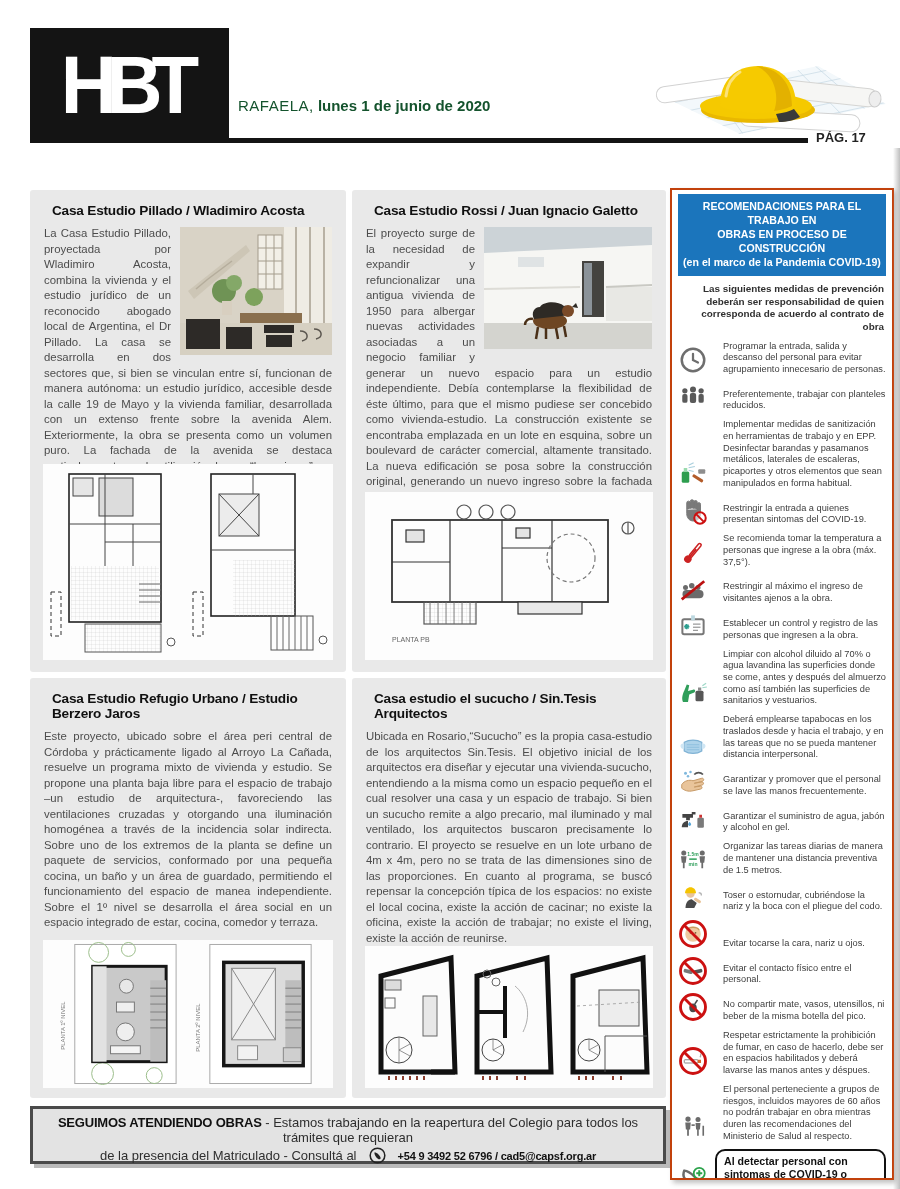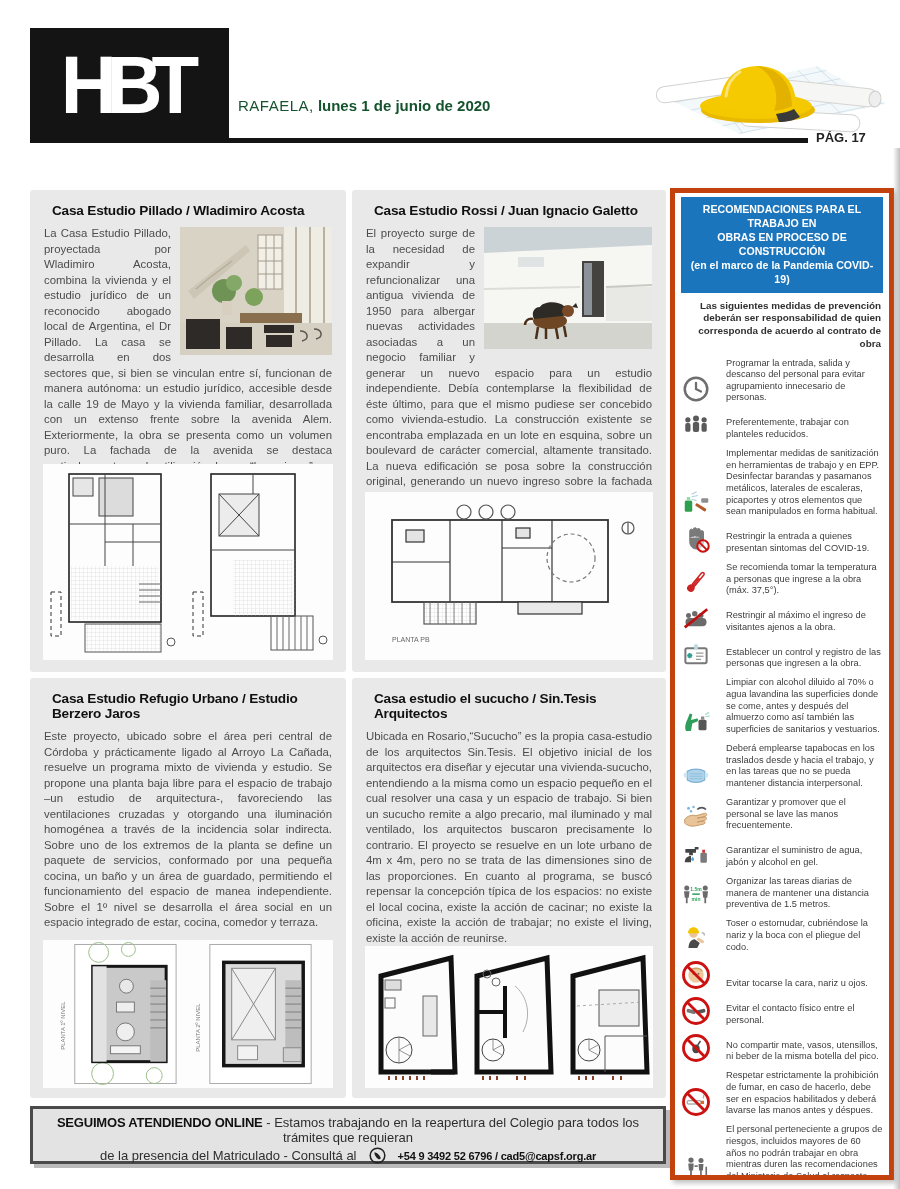--- a/index.html
+++ b/index.html
@@ -26,21 +26,21 @@
   .art-body{font-size:11.4px;line-height:1.36;color:#4c4c4c;text-align:justify;}
   .art-photo{float:right;margin:1px 0 5px 9px;border:0;}
   .plan-panel{position:absolute;left:13px;right:13px;background:#fdfdfd;}
   .panel1{bottom:12px;height:196px;}
   .panel2{bottom:12px;height:168px;}
   .panel3{bottom:10px;height:148px;}
   .panel4{bottom:10px;height:142px;}
   .plan-panel svg{width:100%;height:100%;display:block;}
   
   .sidebar{position:absolute;left:670px;top:188px;width:224px;height:992px;background:#fff;
-           border:5px solid #c2410c;box-sizing:border-box;box-shadow:3px 3px 5px rgba(0,0,0,.25);
+           border:2px solid #c2410c;box-sizing:border-box;box-shadow:3px 3px 5px rgba(0,0,0,.25);
            padding:4px 6px;overflow:hidden;}
   .sb-title{background:#1b75bc;color:#fff;text-align:center;font-weight:bold;font-size:10.6px;
             line-height:1.32;padding:6px 4px;}
   .sb-intro{font-size:9.9px;font-weight:bold;color:#303030;text-align:right;line-height:1.28;
             margin:7px 2px 6px 2px;}
   .sb-items{display:flex;flex-direction:column;gap:6.5px;}
   .sb-item{display:flex;align-items:flex-end;gap:15px;}
   .sb-icon{flex:0 0 30px;width:30px;height:30px;}
   .sb-icon svg{width:30px;height:30px;display:block;}
   .sb-text{font-size:9.25px;line-height:1.26;color:#3d3d3d;padding-top:1px;}
@@ -639,21 +639,21 @@
             <path d="M17 4.2v4.8M14.6 6.6h4.8" stroke="#2aa24a" stroke-width="1.6"></path>
           </svg>
         </span>
       <div class="alert-box">Al detectar personal con sintomas de COVID-19 o fiebre, retirarlo de la obra y llamar al 0800 555 6549.</div>
     </div>
 
   </div>
 
   <div class="footer">
     <div class="f-line1">
-      <span class="f-lead">SEGUIMOS ATENDIENDO ONLINE</span><span> - Estamos trabajando en la reapertura del Colegio para todos los trámites que requieran</span>
+      <span class="f-lead">SEGUIMOS ATENDIENDO OBRAS</span><span> - Estamos trabajando en la reapertura del Colegio para todos los trámites que requieran</span>
     </div>
     <div class="f-line2">
       <span>de la presencia del Matriculado - Consultá al</span>
       <span class="wa-icon">
         <svg viewBox="0 0 20 20">
             <circle cx="10" cy="10" r="8.6" fill="none" stroke="#222" stroke-width="1.8"></circle>
             <path d="M6.6 6.2c2.6 0 7.2 4.6 7.2 7.2l-2 1.2c-1.5-.6-3.8-2.9-4.4-4.4-.8-1.2-1.2-2.6-.8-4z" fill="#222"></path>
           </svg>
       </span>
       <span class="f-phone">+54 9 3492 52 6796 / cad5@capsf.org.ar</span>

